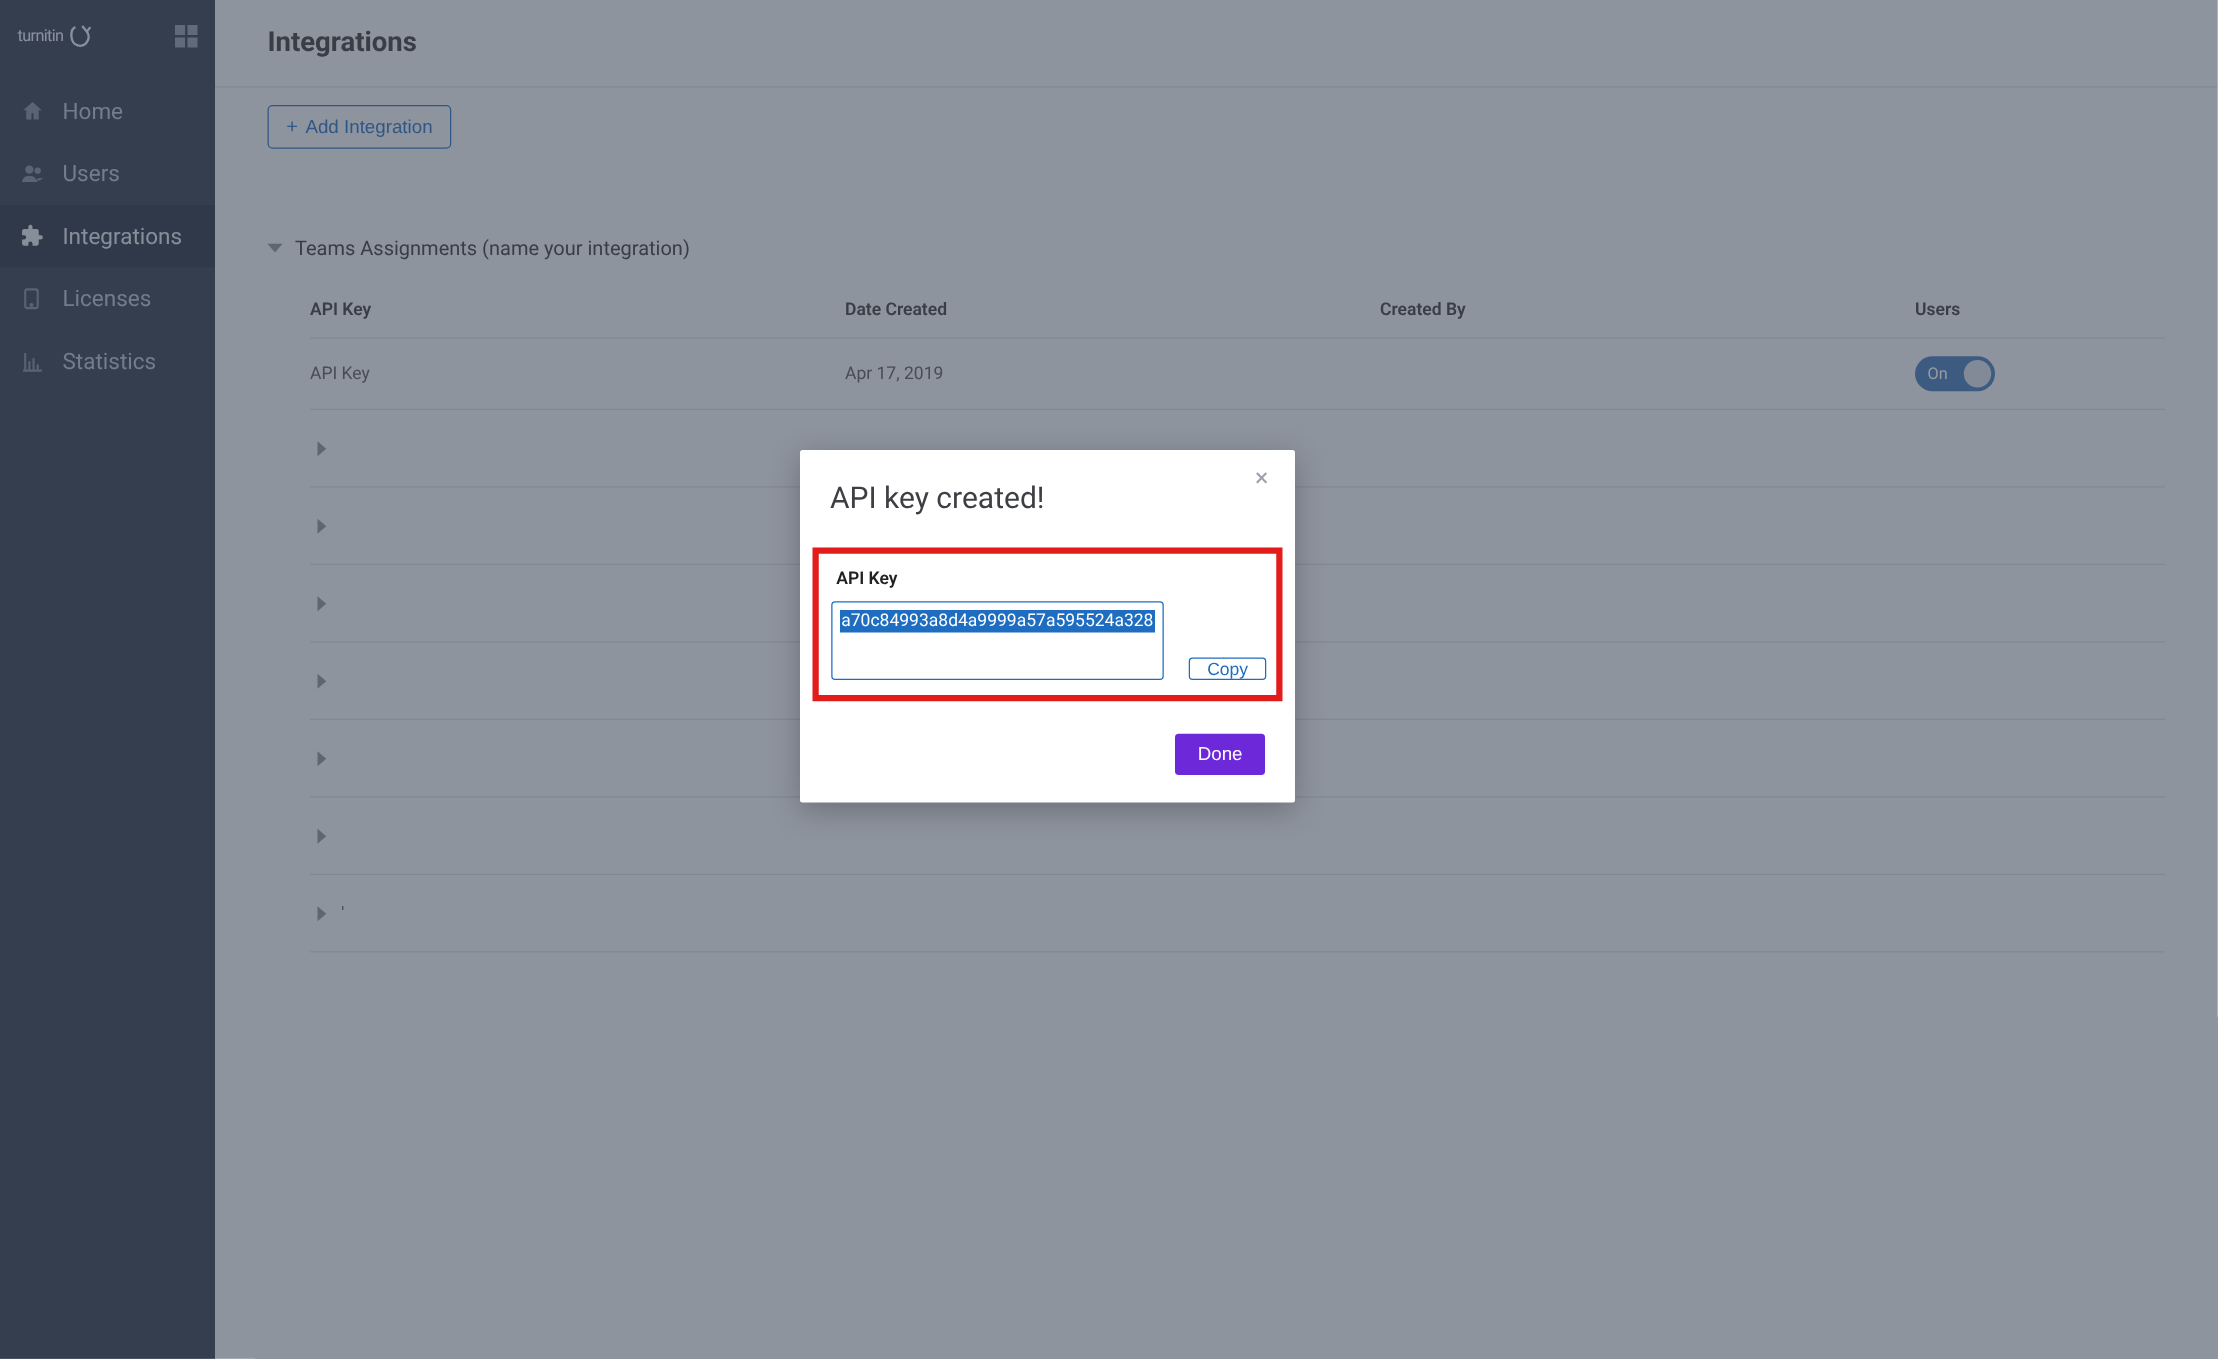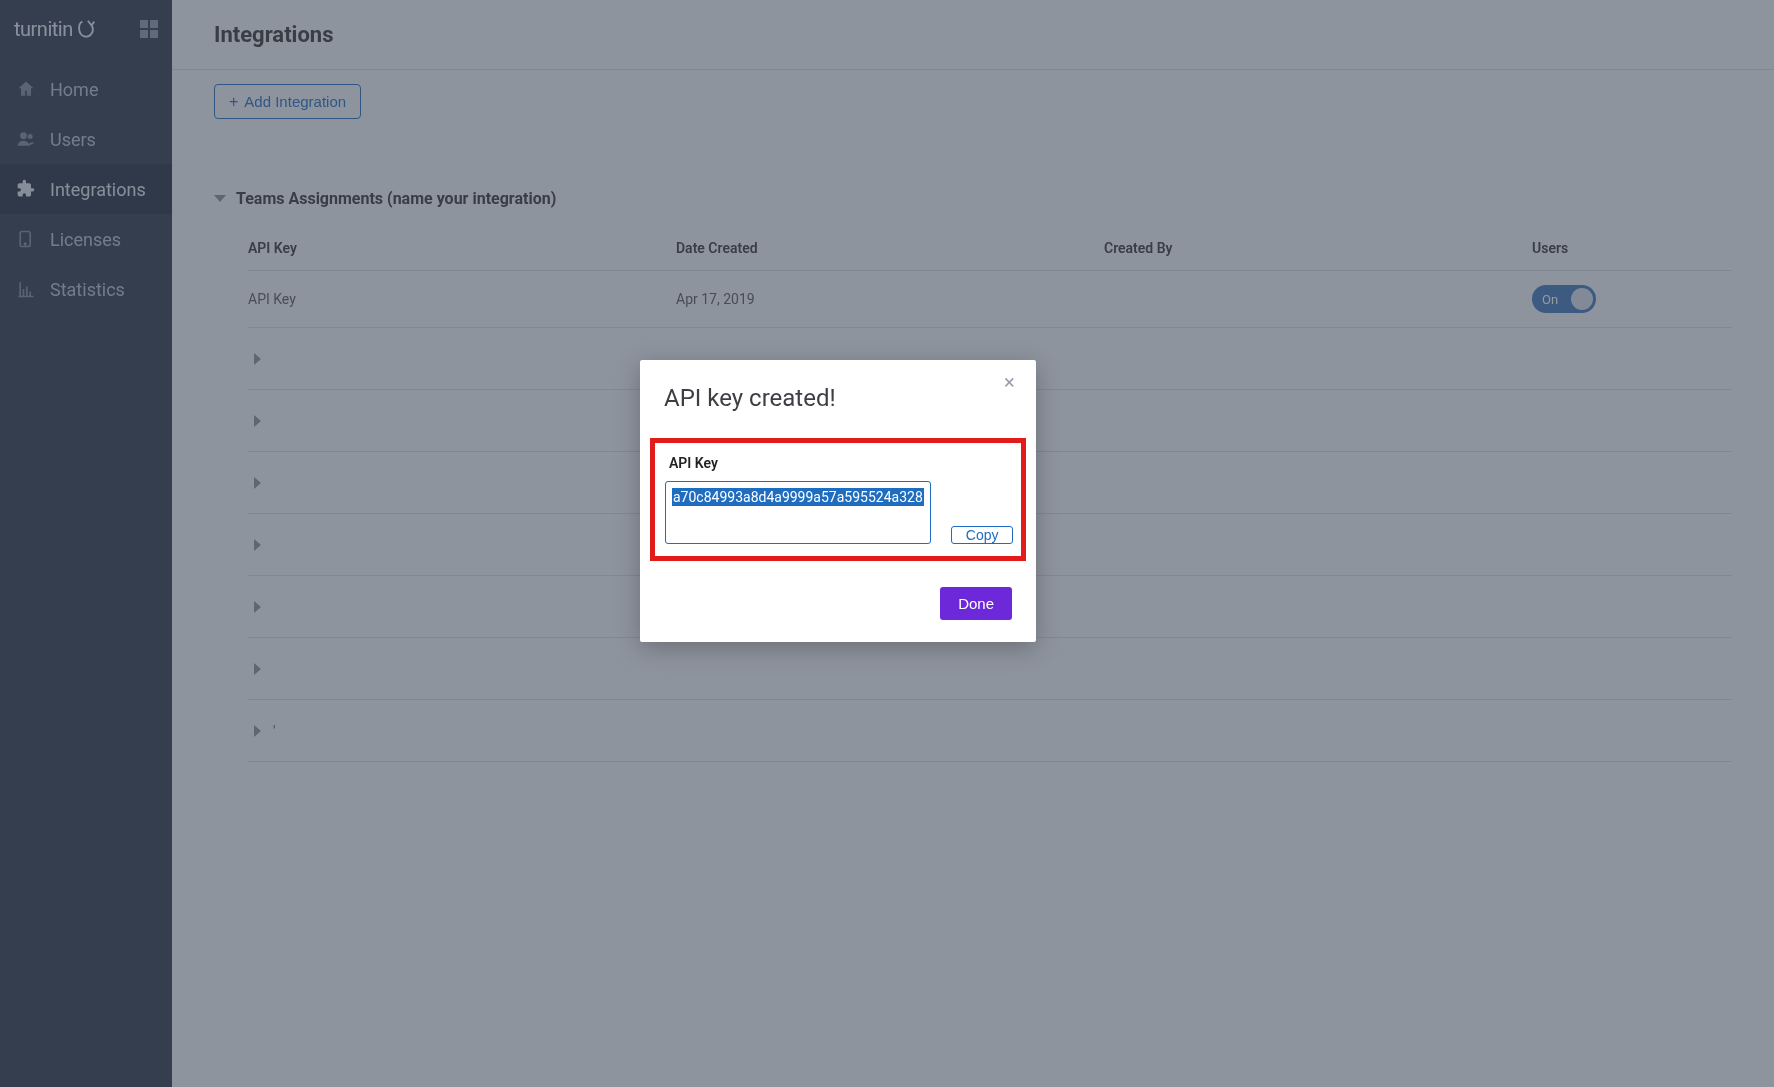--- a/index.html
+++ b/index.html
@@ -31,21 +31,21 @@
     align-items: center;
     padding: 0 14px;
     justify-content: space-between;
   }
   .brand {
     display: flex;
     align-items: center;
     gap: 2px;
   }
   .brand-text {
-    font-size: 20px;
+    font-size: 13px;
     color: #e7ebf0;
     font-weight: 400;
     letter-spacing: -0.5px;
   }
   .brand-logo {
     width: 22px; height: 22px;
   }
   .apps-icon {
     width: 18px; height: 18px;
     display: grid;
@@ -118,21 +118,21 @@
 
   .section {
     margin-top: 70px;
   }
   .section-header {
     display: flex;
     align-items: center;
     gap: 10px;
     font-size: 16px;
     color: #333;
-    font-weight: 700;
+    font-weight: 400;
   }
   .caret-down {
     width: 0; height: 0;
     border-left: 6px solid transparent;
     border-right: 6px solid transparent;
     border-top: 7px solid #8a8f98;
   }
   .caret-right {
     width: 0; height: 0;
     border-top: 6px solid transparent;

